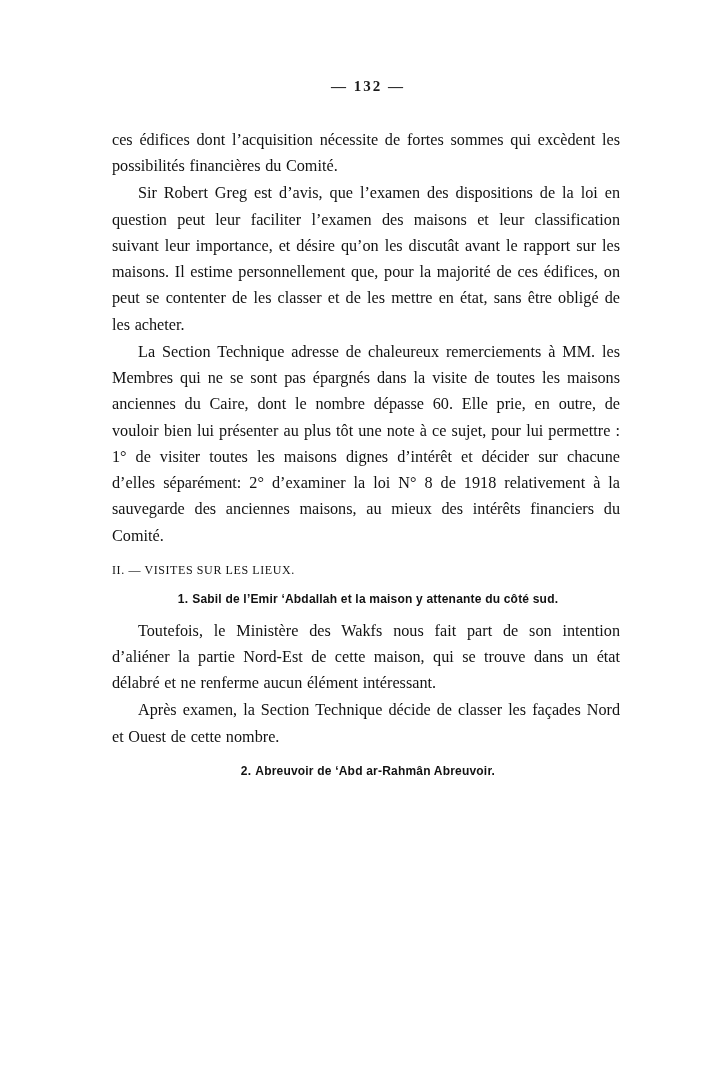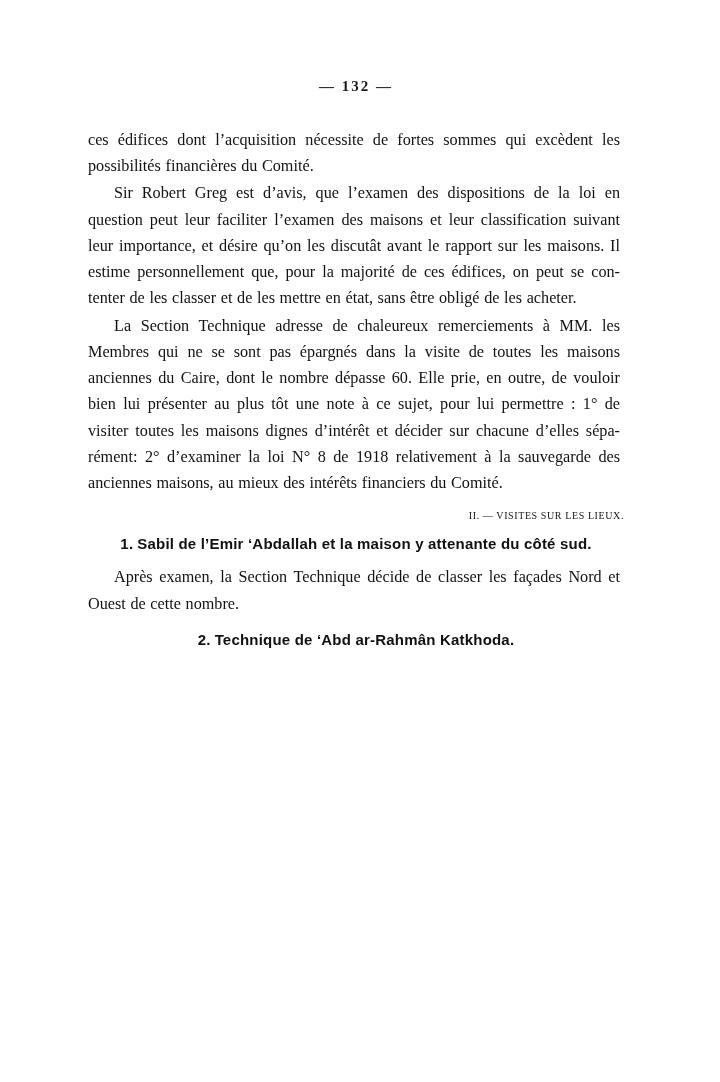--- a/index.html
+++ b/index.html
@@ -12,21 +12,21 @@
     background: #ffffff;
     font-family: "Liberation Serif", serif;
     color: #111111;
     overflow: hidden;
   }
   .page {
     position: relative;
     width: 720px;
     height: 1082px;
     box-sizing: border-box;
-    padding: 78px 96px 40px 88px;
+    padding: 78px 96px 40px 112px;
   }
   .page-number {
     text-align: center;
     font-family: "Liberation Serif", serif;
     font-size: 15px;
     font-weight: bold;
     letter-spacing: 2px;
     color: #1a1a1a;
     margin: 0 0 32px 0;
   }
@@ -36,29 +36,29 @@
     text-align: justify;
     text-justify: inter-word;
     color: #121212;
     margin: 0 4px 1px 0;
     word-spacing: 0.6px;
   }
   .body-text.indent {
     text-indent: 26px;
   }
   .section-head {
-    text-align: right;
-    font-size: 10px;
+    text-align: left;
+    font-size: 12px;
     letter-spacing: 0.6px;
     margin: 14px 0 12px 0;
     color: #141414;
   }
   .subsection-head {
     text-align: center;
-    font-size: 15px;
+    font-size: 12px;
     font-weight: bold;
     font-family: "Liberation Sans", sans-serif;
     letter-spacing: 0.2px;
     margin: 14px 0 10px 0;
     color: #111111;
   }
   .subsection-head .num {
     margin-right: 4px;
   }
   .spacer-tiny { height: 2px; }
@@ -75,22 +75,23 @@
   <p class="body-text indent">La Section Technique adresse de chaleureux remerciements à MM. les Membres qui ne se sont pas épargnés dans la visite de toutes les maisons anciennes du Caire, dont le nombre dépasse 60. Elle prie, en outre, de vouloir bien lui présenter au plus tôt une note à ce sujet, pour lui permettre : 1° de visiter toutes les maisons dignes d’intérêt et décider sur chacune d’elles sépa­rément: 2° d’examiner la loi N° 8 de 1918 relativement à la sauvegarde des anciennes maisons, au mieux des intérêts finan­ciers du Comité.</p>
 
   <div class="section-head">II. — VISITES SUR LES LIEUX.</div>
 
   <div class="subsection-head">
     <span class="num">1.</span><span>Sabil de l’Emir ‘Abdallah et la maison y attenante du côté sud.</span>
   </div>
 
   <div class="spacer-tiny"></div>
 
+  <p class="body-text indent">Toutefois, le Ministère des Wakfs nous fait part de son intention d’aliéner la partie Nord-Est de cette maison, qui se trouve dans un état délabré et ne renferme aucun élément inté­ressant.</p>
   <p class="body-text indent">Après examen, la Section Technique décide de classer les façades Nord et Ouest de cette nombre.</p>
 
   <div class="subsection-head">
-    <span class="num">2.</span><span>Technique de ‘Abd ar-Rahmân Katkhoda.</span>
+    <span class="num">2.</span><span>Abreuvoir de ‘Abd ar-Rahmân Abreuvoir.</span>
   </div>
 
   <div class="spacer-tiny"></div>
 
 
 </div>
 
 </body></html>

